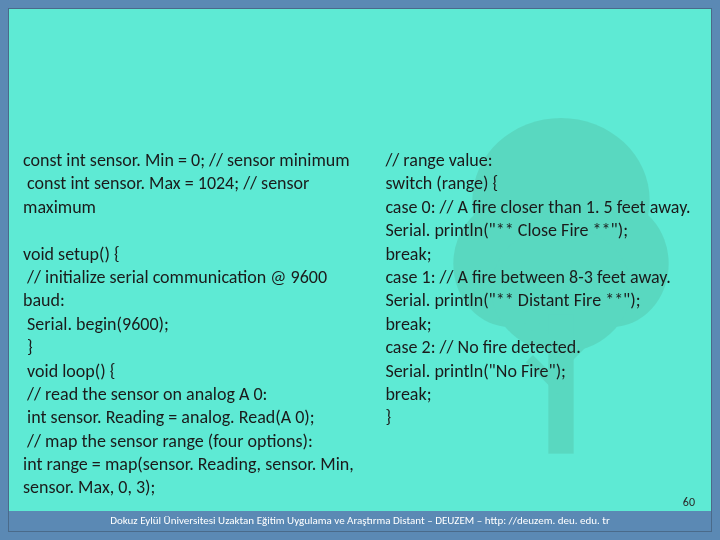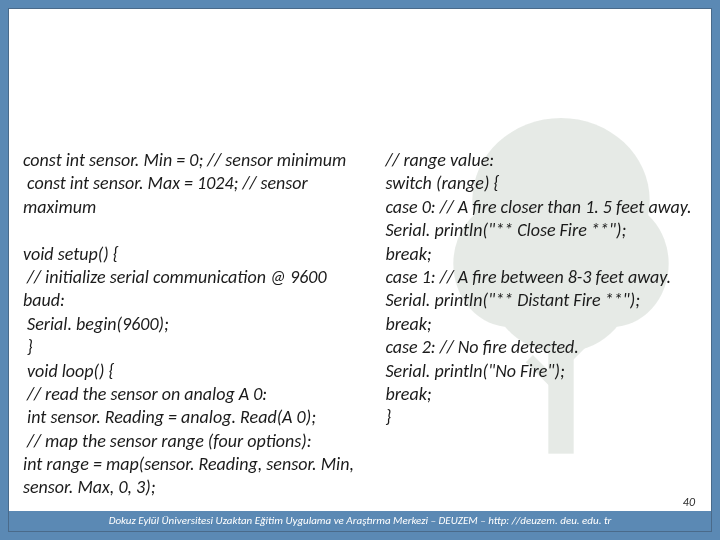--- a/index.html
+++ b/index.html
@@ -6,25 +6,24 @@
   html, body { width: 720px; height: 540px; overflow: hidden; font-family: Calibri, Arial, sans-serif; }
   .slide {
     width: 720px; height: 540px;
     background: #5b89b4;
     display: flex; flex-direction: column;
     position: relative;
   }
   .content-area {
     margin: 8px;
     flex: 1;
-    background: #ffffff;
+    background: #5eead4;
     border: 1px solid #4a6a8a;
     position: relative;
     overflow: hidden;
-    font-style: italic;
   }
   .watermark {
     position: absolute;
     right: 20px; top: 90px;
     width: 260px; height: 380px;
     opacity: 0.12;
     pointer-events: none;
   }
   .columns {
     display: flex;
@@ -93,20 +92,20 @@
  break;
  case 1: // A fire between 8-3 feet away.
  Serial. println("** Distant Fire **");
  break;
  case 2: // No fire detected.
  Serial. println("No Fire");
  break;
  }</div>
     </div>
 
-    <div class="page-num">40</div>
+    <div class="page-num">60</div>
 
     <div class="footer">
-      <span>Dokuz Eylül Üniversitesi Uzaktan Eğitim Uygulama ve Araştırma Merkezi – DEUZEM – http: //deuzem. deu. edu. tr</span>
+      <span>Dokuz Eylül Üniversitesi Uzaktan Eğitim Uygulama ve Araştırma Distant – DEUZEM – http: //deuzem. deu. edu. tr</span>
     </div>
 
   </div>
 </div>
 
 </body></html>

